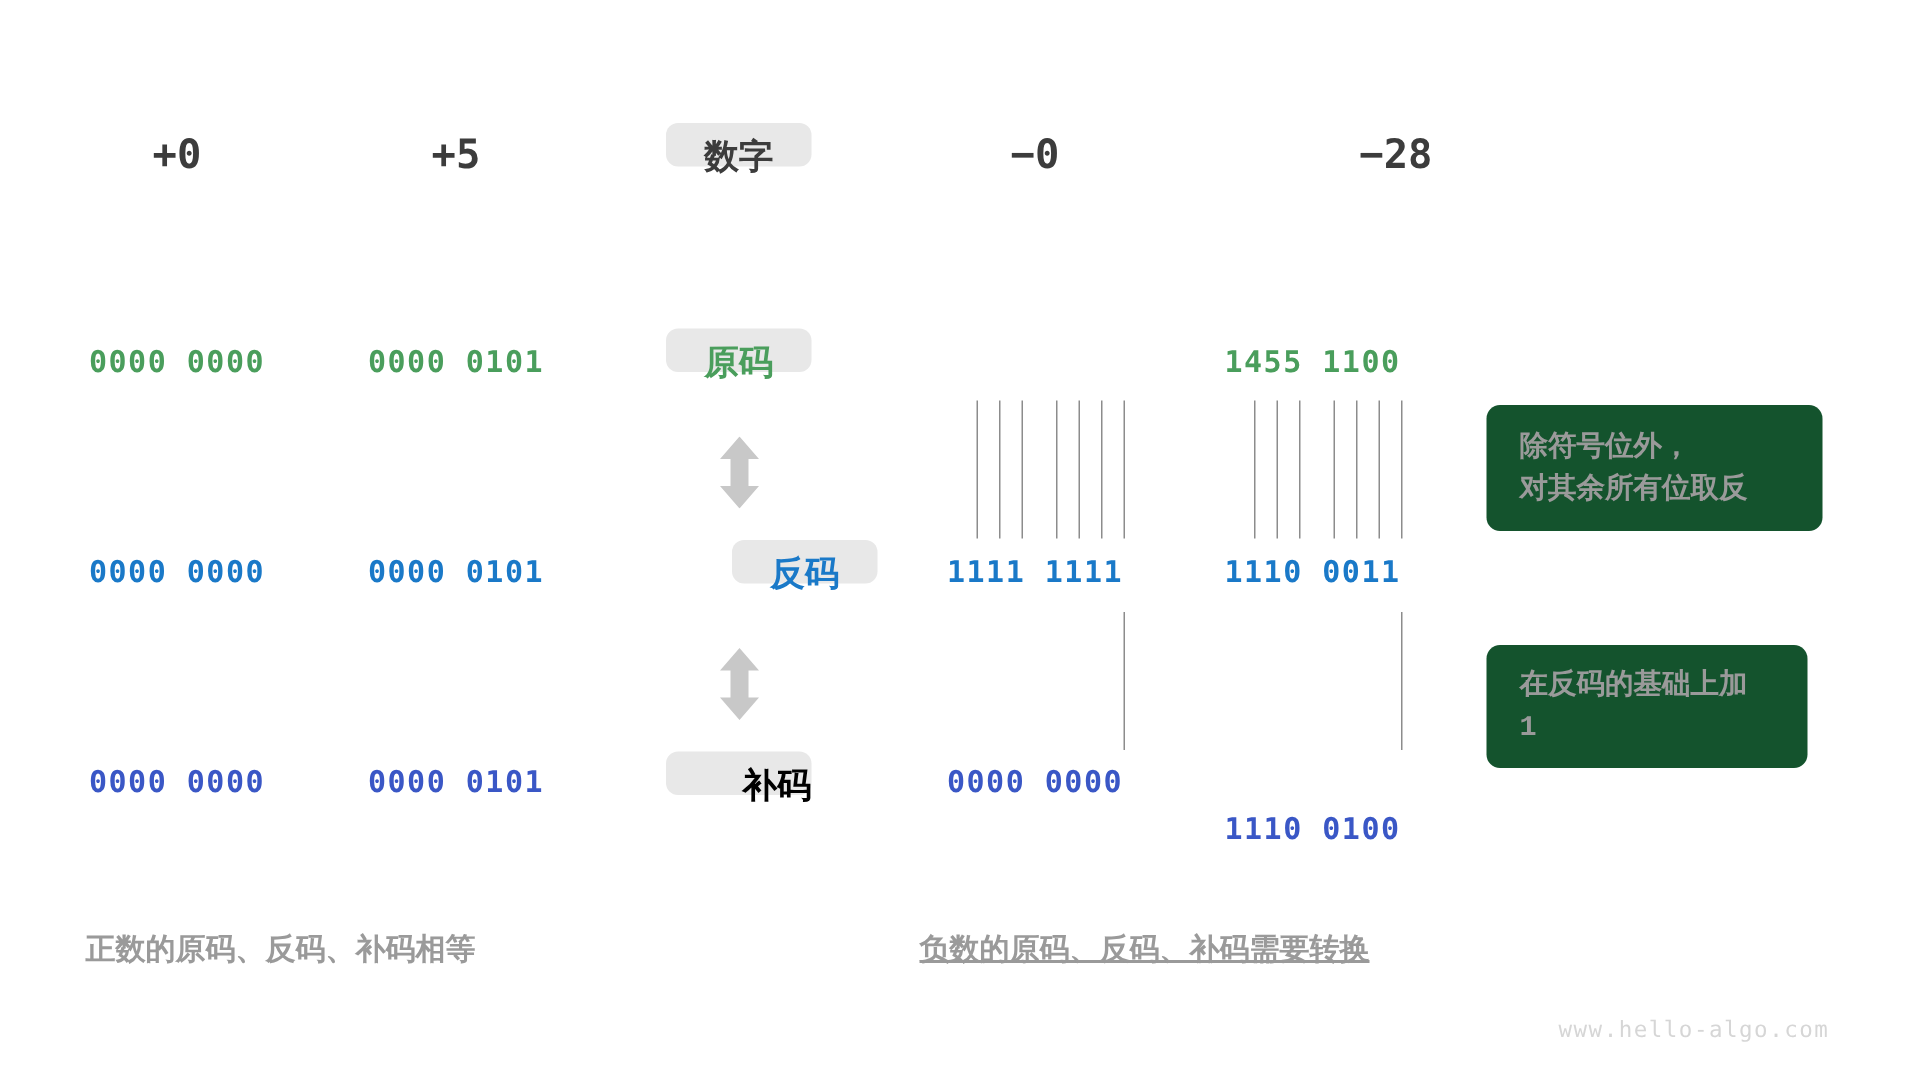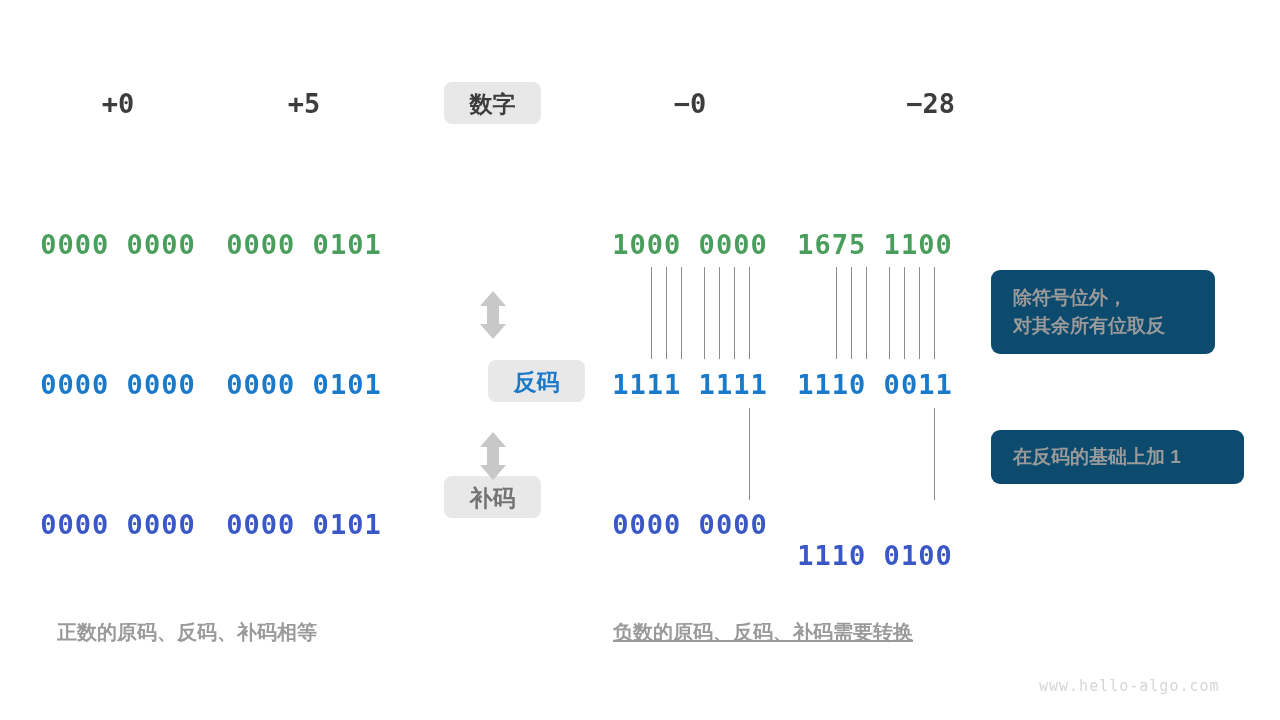--- a/index.html
+++ b/index.html
@@ -27,41 +27,41 @@
     font-size: 27px;
     font-weight: bold;
     color: #3c3c3c;
     text-align: center;
     letter-spacing: 0px;
     white-space: pre;
   }
 
   .bits {
     font-family: "DejaVu Sans Mono", "Liberation Mono", monospace;
-    font-size: 27px;
+    font-size: 20px;
     font-weight: bold;
     text-align: center;
     white-space: pre;
     letter-spacing: 1px;
   }
 
   .badge {
     background: #e8e8e8;
     border-radius: 8px;
     font-family: "Liberation Sans", "DejaVu Sans", sans-serif;
     font-size: 23px;
     font-weight: bold;
     text-align: center;
     line-height: 45px;
-    height: 42px;
+    height: 29px;
     width: 97px;
   }
 
   .note {
-    background: #0c4a6e;
+    background: #14532d;
     border-radius: 9px;
     color: #9a9a9a;
     font-family: "Liberation Sans", "DejaVu Sans", sans-serif;
     font-size: 19px;
     font-weight: bold;
     line-height: 28px;
     padding: 14px 22px;
     box-sizing: border-box;
   }
 
@@ -101,40 +101,40 @@
   <div class="abs badge" style="left:444px; top:82px; color:#3c3c3c;">数字</div>
 
   <div class="abs num-head" style="left:610px; top:88px; width:160px;">−0</div>
 
   <div class="abs num-head" style="left:795px; top:88px; width:160px;text-align:right;">−28</div>
 
   <div class="abs bits" style="left:38px; top:229px; width:160px; color:#4a9e5c;">0000 0000</div>
 
   <div class="abs bits" style="left:224px; top:229px; width:160px; color:#4a9e5c;">0000 0101</div>
 
+  <div class="abs badge" style="left:444px; top:219px; color:#4a9e5c;">原码</div>
 
-  <div class="abs bits" style="left:610px; top:229px; width:160px; color:#4a9e5c;">1000 0000</div>
 
-  <div class="abs bits" style="left:795px; top:229px; width:160px; color:#4a9e5c;">1675 1100</div>
+  <div class="abs bits" style="left:795px; top:229px; width:160px; color:#4a9e5c;">1455 1100</div>
 
   <div class="abs bits" style="left:38px; top:369px; width:160px; color:#1a79c8;">0000 0000</div>
 
   <div class="abs bits" style="left:224px; top:369px; width:160px; color:#1a79c8;">0000 0101</div>
 
   <div class="abs badge" style="left:444px; top:360px; color:#1a79c8;margin-left:44px;">反码</div>
 
   <div class="abs bits" style="left:610px; top:369px; width:160px; color:#1a79c8;text-align:center;">1111 1111</div>
 
   <div class="abs bits" style="left:795px; top:369px; width:160px; color:#1a79c8;">1110 0011</div>
 
   <div class="abs bits" style="left:38px; top:509px; width:160px; color:#3a57c6;">0000 0000</div>
 
   <div class="abs bits" style="left:224px; top:509px; width:160px; color:#3a57c6;">0000 0101</div>
 
-  <div class="abs badge" style="left:444px; top:476px; color:#737373;">补码</div>
+  <div class="abs badge" style="left:444px; top:501px; color:#000000;text-align:right;">补码</div>
 
   <div class="abs bits" style="left:610px; top:509px; width:160px; color:#3a57c6;">0000 0000</div>
 
   <div class="abs bits" style="left:795px; top:509px; width:160px; color:#3a57c6;margin-top:31px;">1110 0100</div>
 
   <div class="vline" style="left:651px; top:267px; height:92px;"></div>
   <div class="vline" style="left:666px; top:267px; height:92px;"></div>
   <div class="vline" style="left:681px; top:267px; height:92px;"></div>
   <div class="vline" style="left:704px; top:267px; height:92px;"></div>
   <div class="vline" style="left:719px; top:267px; height:92px;"></div>
@@ -162,21 +162,21 @@
     <svg width="30" height="48" viewBox="0 0 30 48">
       <polygon points="15,0 28,15 21,15 21,33 28,33 15,48 2,33 9,33 9,15 2,15" fill="#c8c8c8"></polygon>
     </svg>
   </div>
 
   <div class="abs note" style="left:991px; top:270px; width:224px;">
     <div>除符号位外，</div>
     <div>对其余所有位取反</div>
   </div>
 
-  <div class="abs note" style="left:991px; top:430px; width:253px; padding-top:13px; padding-bottom:13px;">在反码的基础上加  1</div>
+  <div class="abs note" style="left:991px; top:430px; width:214px; padding-top:13px; padding-bottom:13px;font-family:Liberation Mono, monospace;">在反码的基础上加  1</div>
 
   <div class="abs caption" style="left:57px; top:619px;">正数的原码、反码、补码相等</div>
 
   <div class="abs caption" style="left:613px; top:619px;text-decoration:underline;">负数的原码、反码、补码需要转换</div>
 
   <div class="abs watermark" style="left:1039px; top:677px;">www.hello-algo.com</div>
 
 </div>
 
 </body></html>

